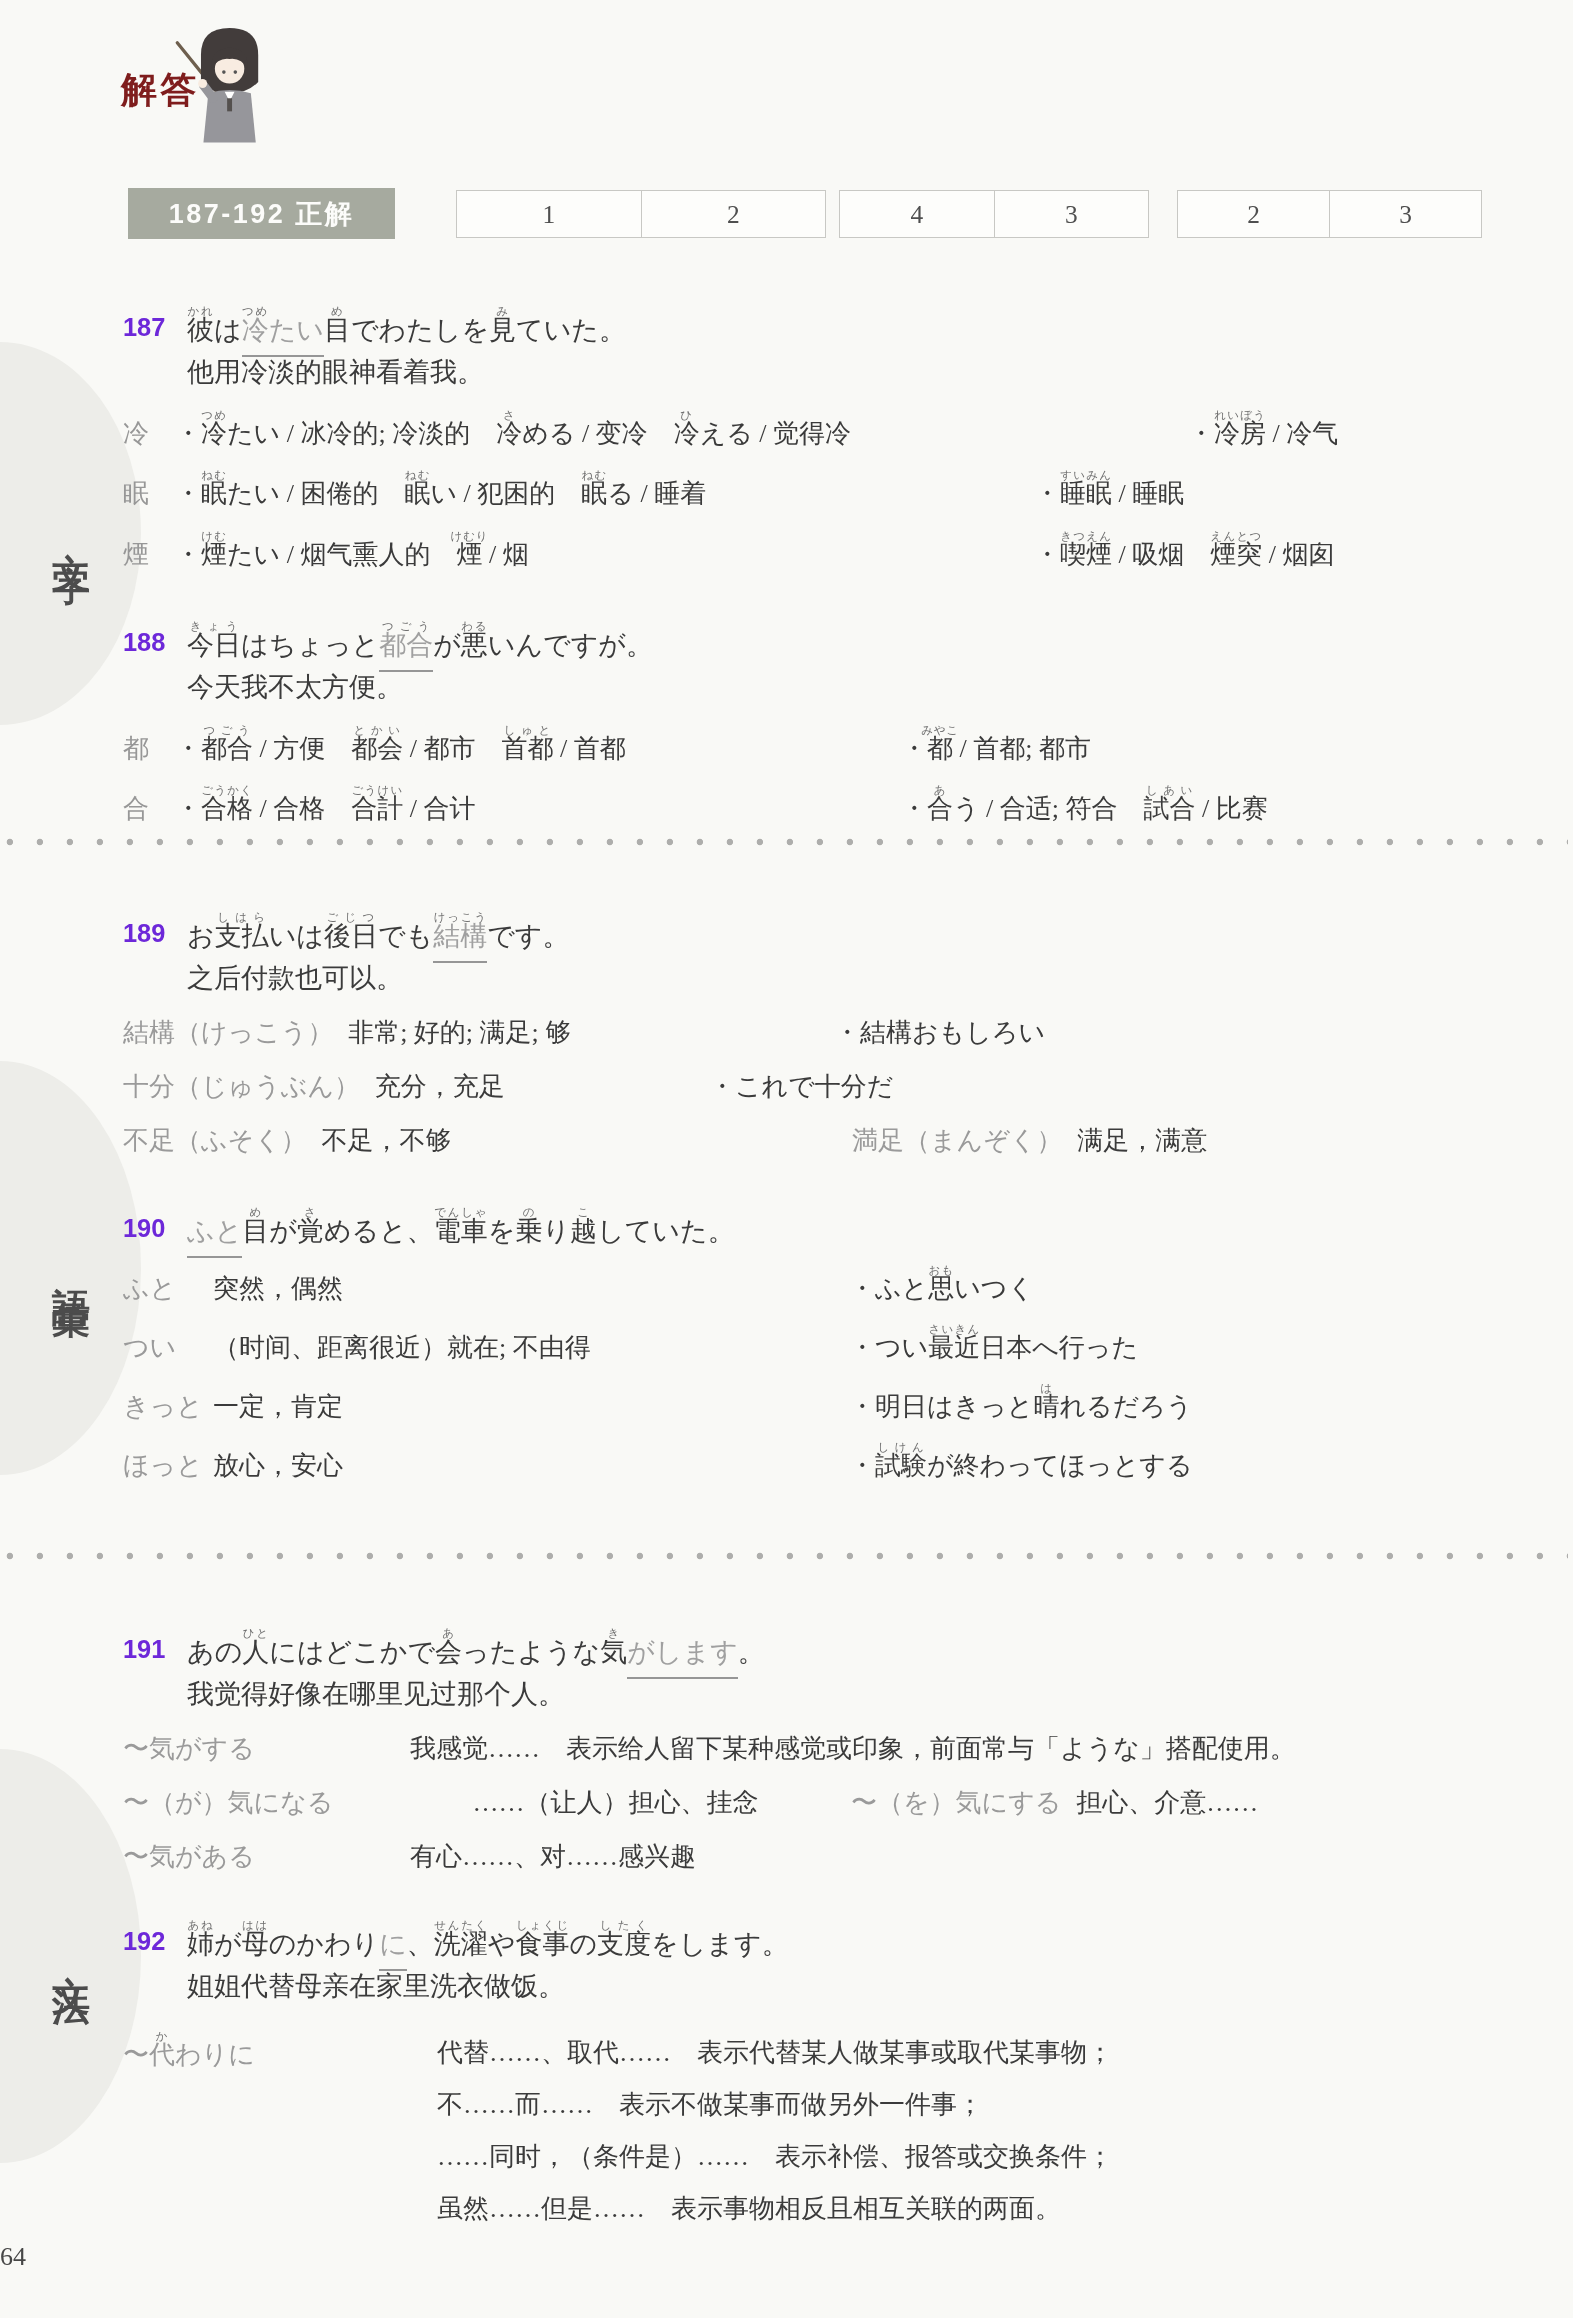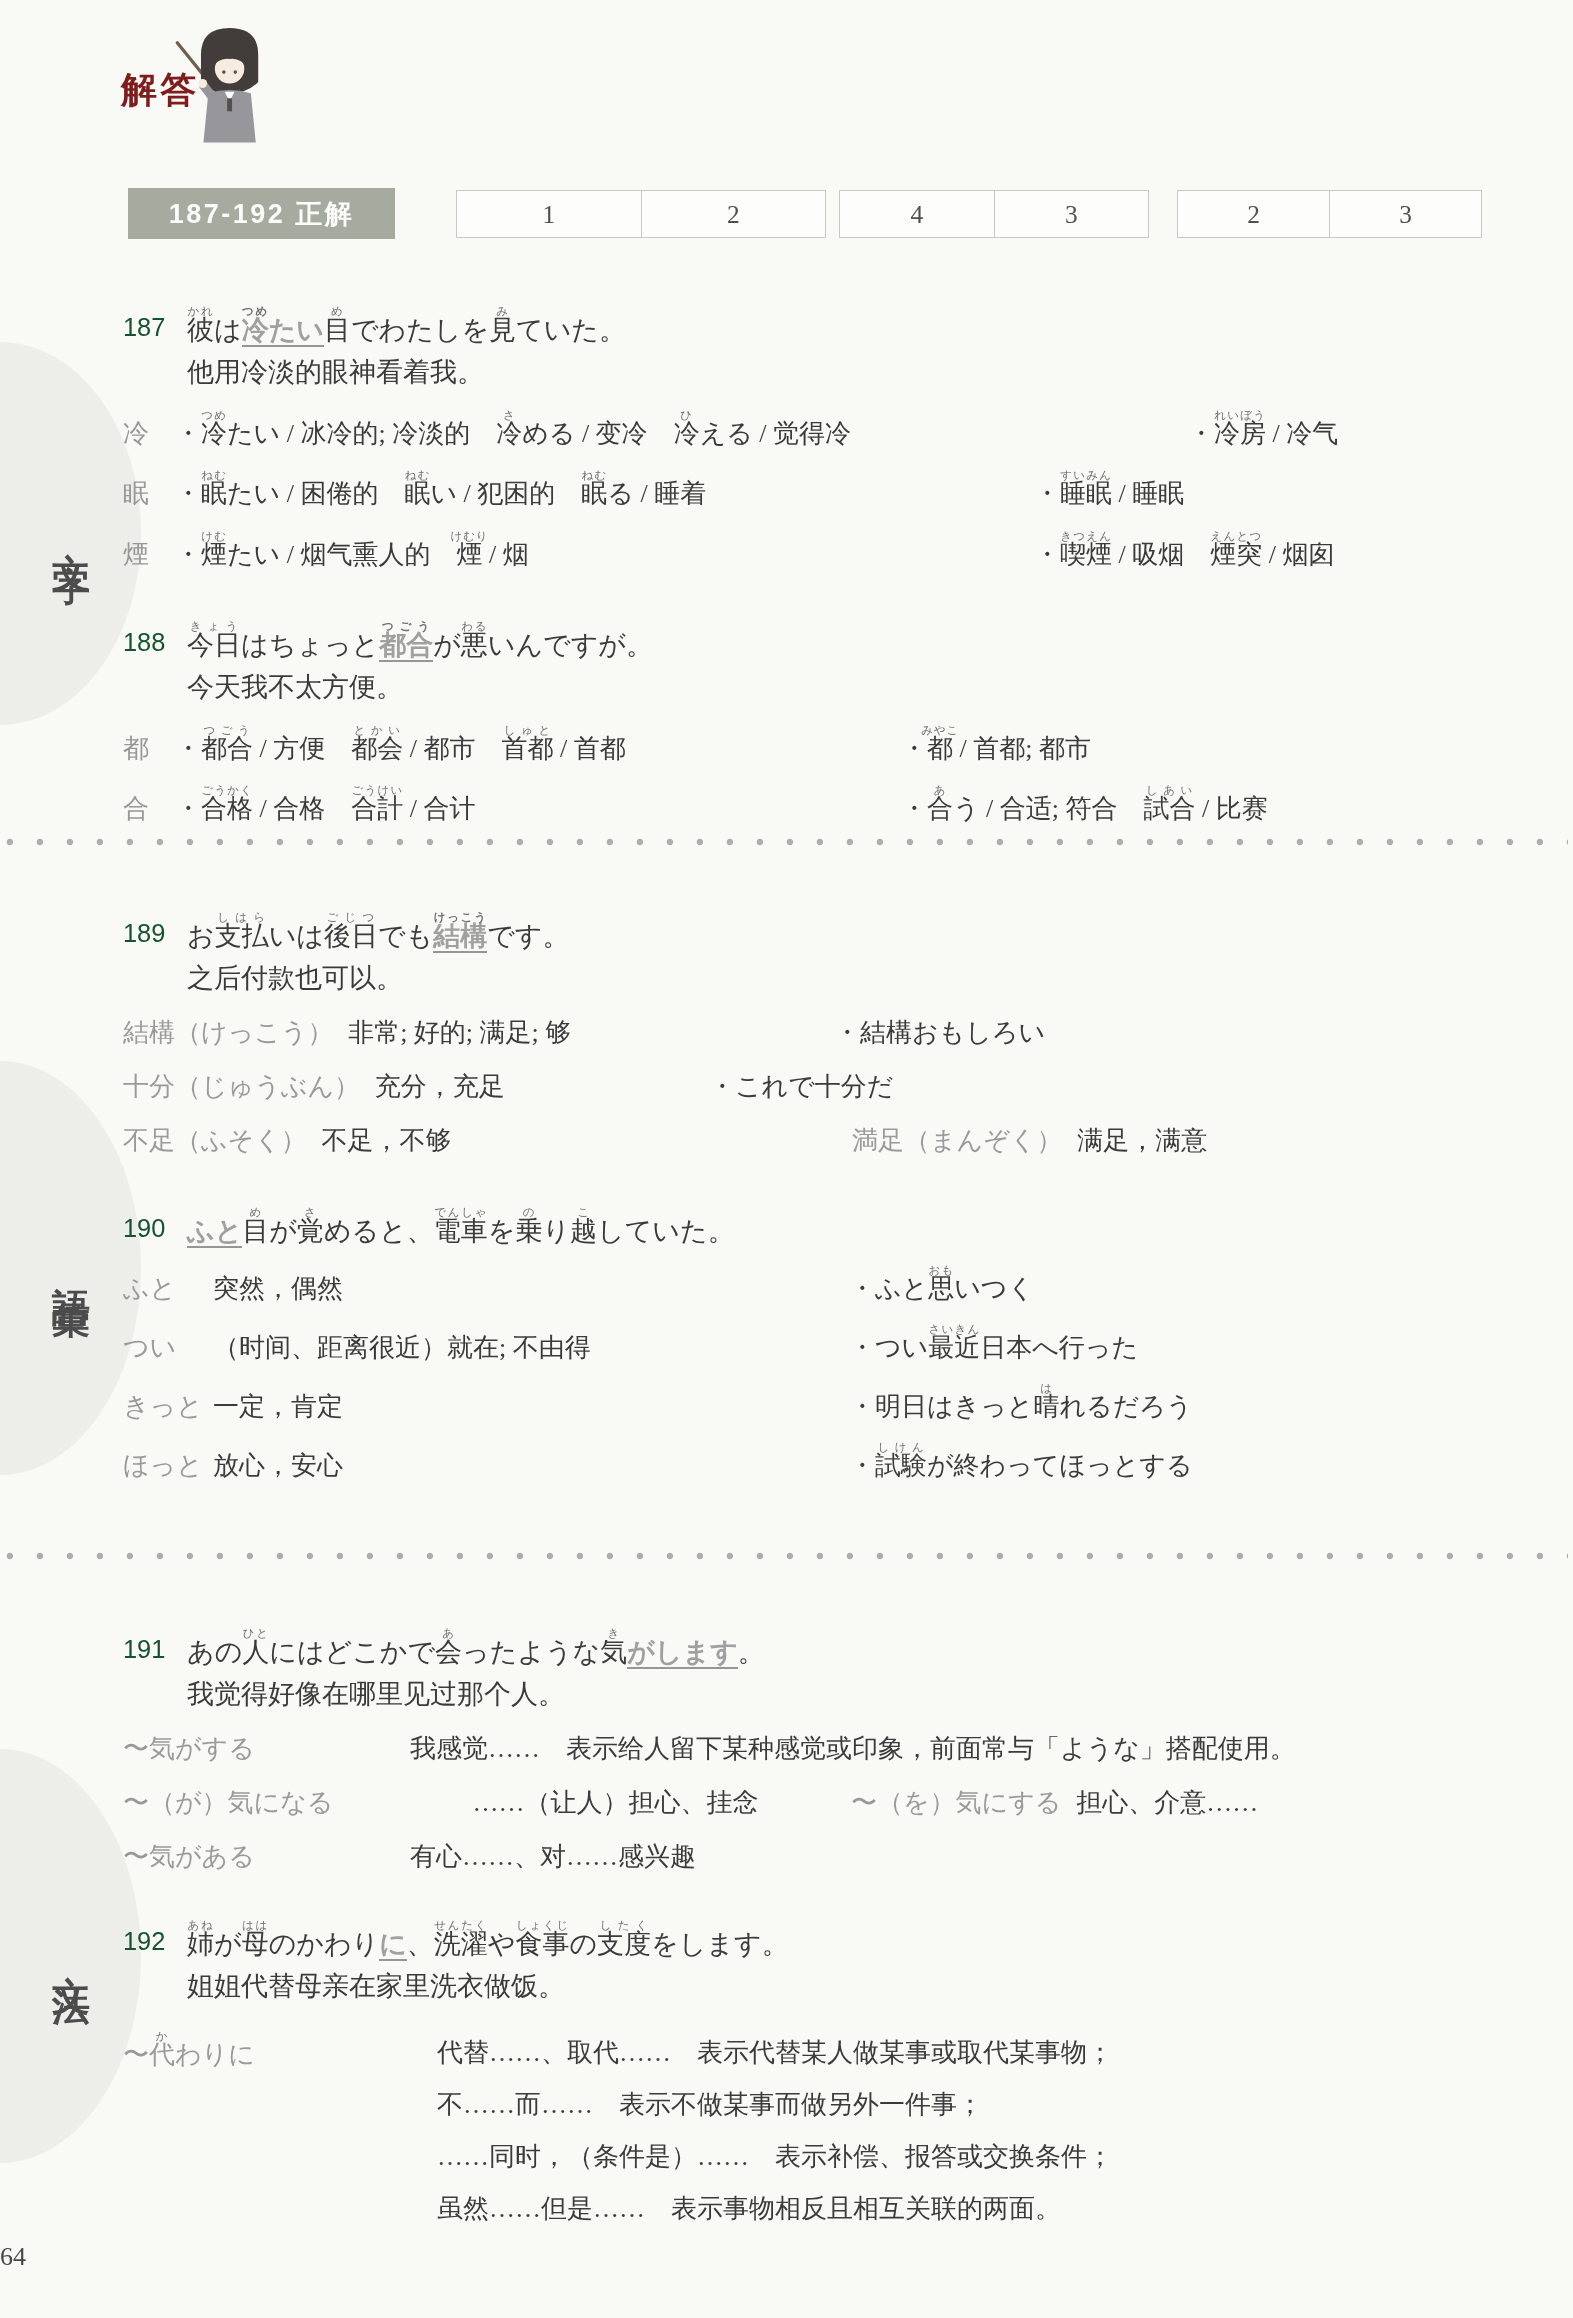--- a/index.html
+++ b/index.html
@@ -40,27 +40,27 @@
   #apair2 { left:839px; width:310px; }
   #apair3 { left:1177px; width:305px; }
   .acell { flex:1; display:flex; align-items:center; justify-content:center;
     font-size:25.4px; color:#4f4f4f; }
   .acell + .acell { border-left:1.2px solid #c8c8c4; }
   
   .qsec { position:absolute; left:123px; width:1409px; }
   #q187{top:277px} #q188{top:592px} #q189{top:883px}
   #q190{top:1178px} #q191{top:1599px} #q192{top:1891px}
   .qrow { display:flex; align-items:flex-end; gap:13px; height:69px; }
-  .qnum { font-family:"Liberation Sans",sans-serif; font-weight:normal; font-size:25.4px;
-    color:#14532d; flex:none; width:51px; padding-bottom:4.1px; }
+  .qnum { font-family:"Liberation Sans",sans-serif; font-weight:bold; font-size:25.4px;
+    color:#6d28d9; flex:none; width:51px; padding-bottom:4.1px; }
   .qsentence { font-size:27px; line-height:1.15; white-space:nowrap; }
   .trans { margin:8.2px 0 0 64px; font-size:27px; }
   ruby { ruby-position:over; }
   rt { font-size:11.5px; color:#6f6f6f; letter-spacing:0.8px; }
-  .u-target { color:#a0a0a0; border-bottom:2.5px solid #969696; padding-bottom:0;font-weight:bold; }
+  .u-target { color:#a0a0a0; border-bottom:2.5px solid #969696; padding-bottom:10px; }
   
   .vrow { position:relative; display:flex; align-items:flex-end; height:59px;
     font-size:26px; margin-top:1.6px; white-space:nowrap; }
   .vlabel { flex:none; width:52px; color:#979797; }
   .vright { position:absolute; bottom:0; white-space:nowrap; }
   .off-a{left:1065px} .off-b{left:911px} .off-c{left:778px}
   
   .drow { position:relative; display:flex; align-items:flex-end; height:54px;
     font-size:26px; white-space:nowrap; }
   .drow.tall { height:59px; }

